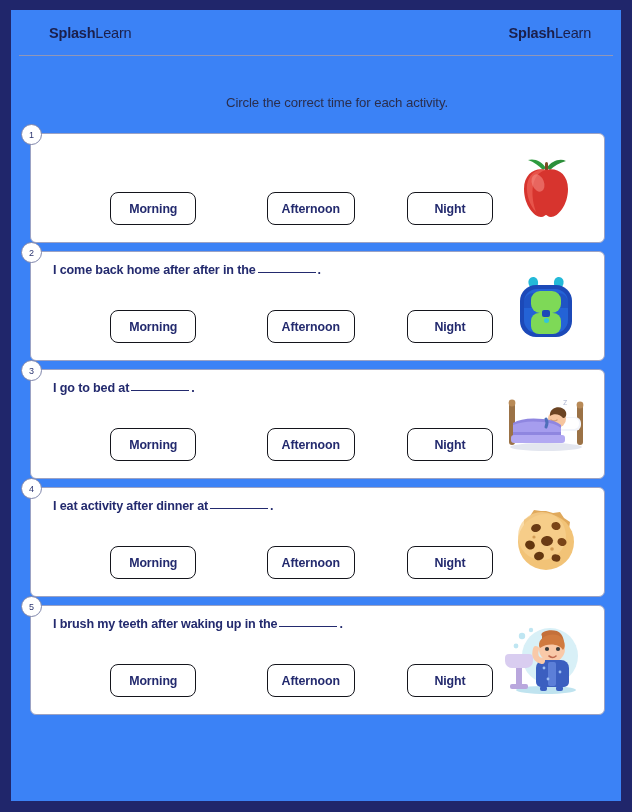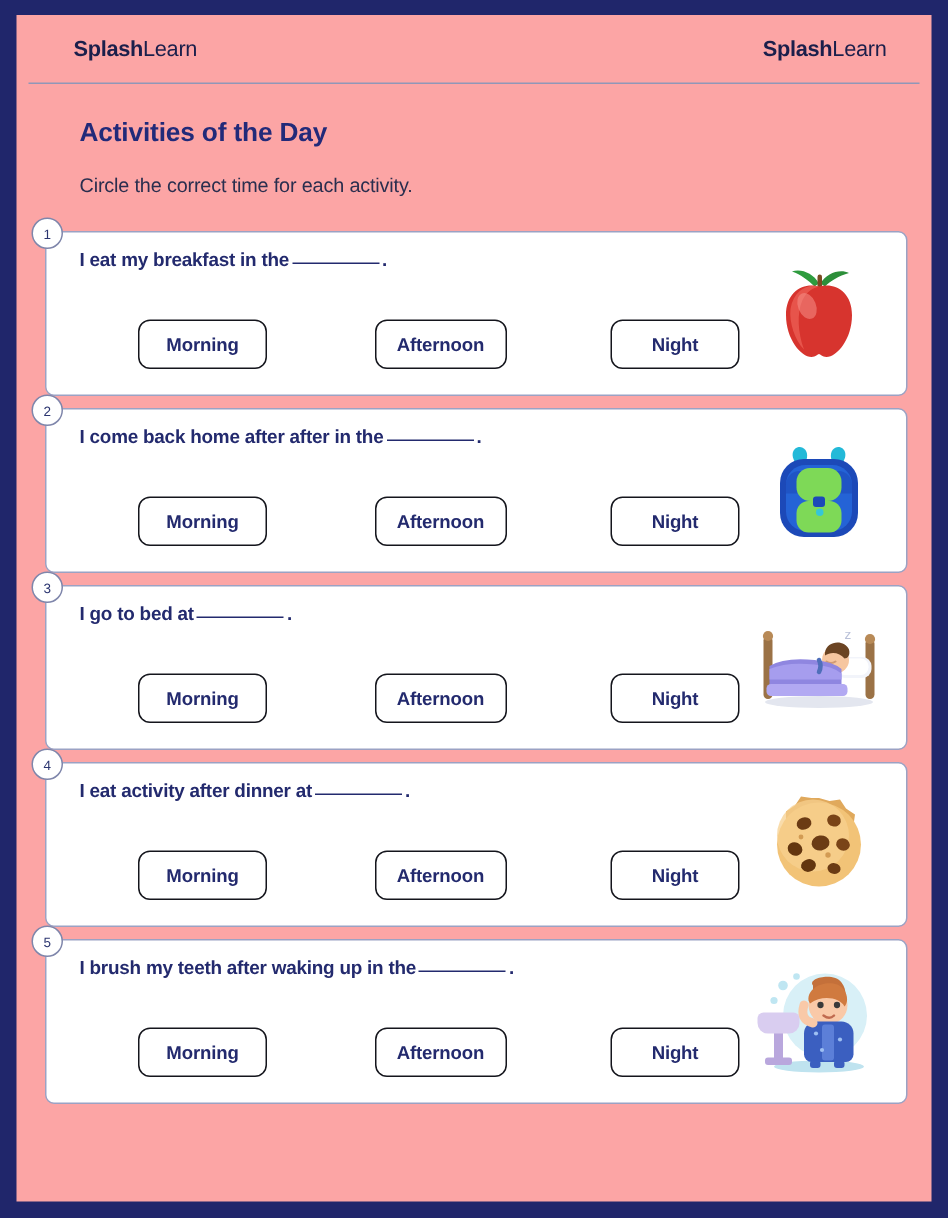--- a/index.html
+++ b/index.html
@@ -16,22 +16,23 @@
     position: relative;
     width: 632px;
     height: 812px;
     background: #20266b;
     padding: 10px 11px 11px 11px;
   }
   .sheet {
     position: relative;
     width: 100%;
     height: 100%;
-    background: #fca5a5;
+    background: #3b82f6;
     overflow: hidden;
+    text-align: center;
   }
 
   
   .header {
     position: relative;
     height: 46px;
     padding: 0 22px 0 30px;
     display: flex;
     align-items: center;
     justify-content: space-between;
@@ -168,29 +169,27 @@
     <div class="header">
       <div class="logo">
         <span class="logo-bold">Splash</span><span class="logo-light">Learn</span>
       </div>
       <div class="logo">
         <span class="logo-bold">Splash</span><span class="logo-light">Learn</span>
       </div>
     </div>
 
     <div class="title-block">
-      <div class="worksheet-title">Activities of the Day</div>
       <div class="worksheet-instruction">Circle the correct time  for each activity.</div>
     </div>
 
     <div class="questions">
 
       <div class="qcard">
         <div class="qnum">1</div>
-        <div class="qtext"><span>I eat my breakfast in the</span><span class="blank"></span><span>.</span></div>
         <div class="options">
           <div class="opt-slot"><div class="option-btn">Morning</div></div>
           <div class="opt-slot"><div class="option-btn">Afternoon</div></div>
           <div class="opt-slot"><div class="option-btn">Night</div></div>
         </div>
         <div class="illus">
           <svg width="68" height="66" viewBox="0 0 68 66">
             <path d="M34 13 C30 6 22 3 16 5 C22 7 27 11 31 15 Z" fill="#2e9b3e"></path>
             <path d="M35 13 C39 6 48 3 54 6 C47 8 42 11 38 15 Z" fill="#2c8f3a"></path>
             <rect x="33" y="7" width="3" height="10" rx="1.5" fill="#7b4a22"></rect>

